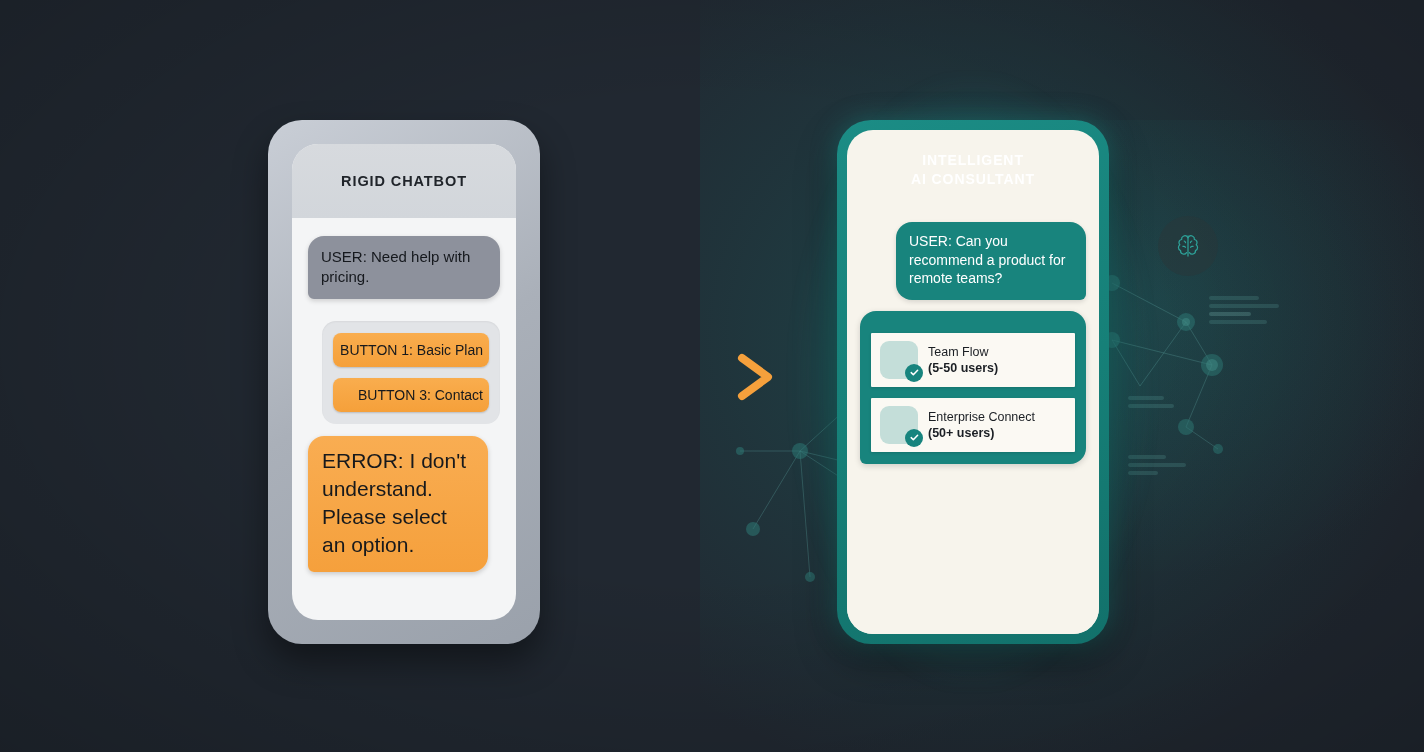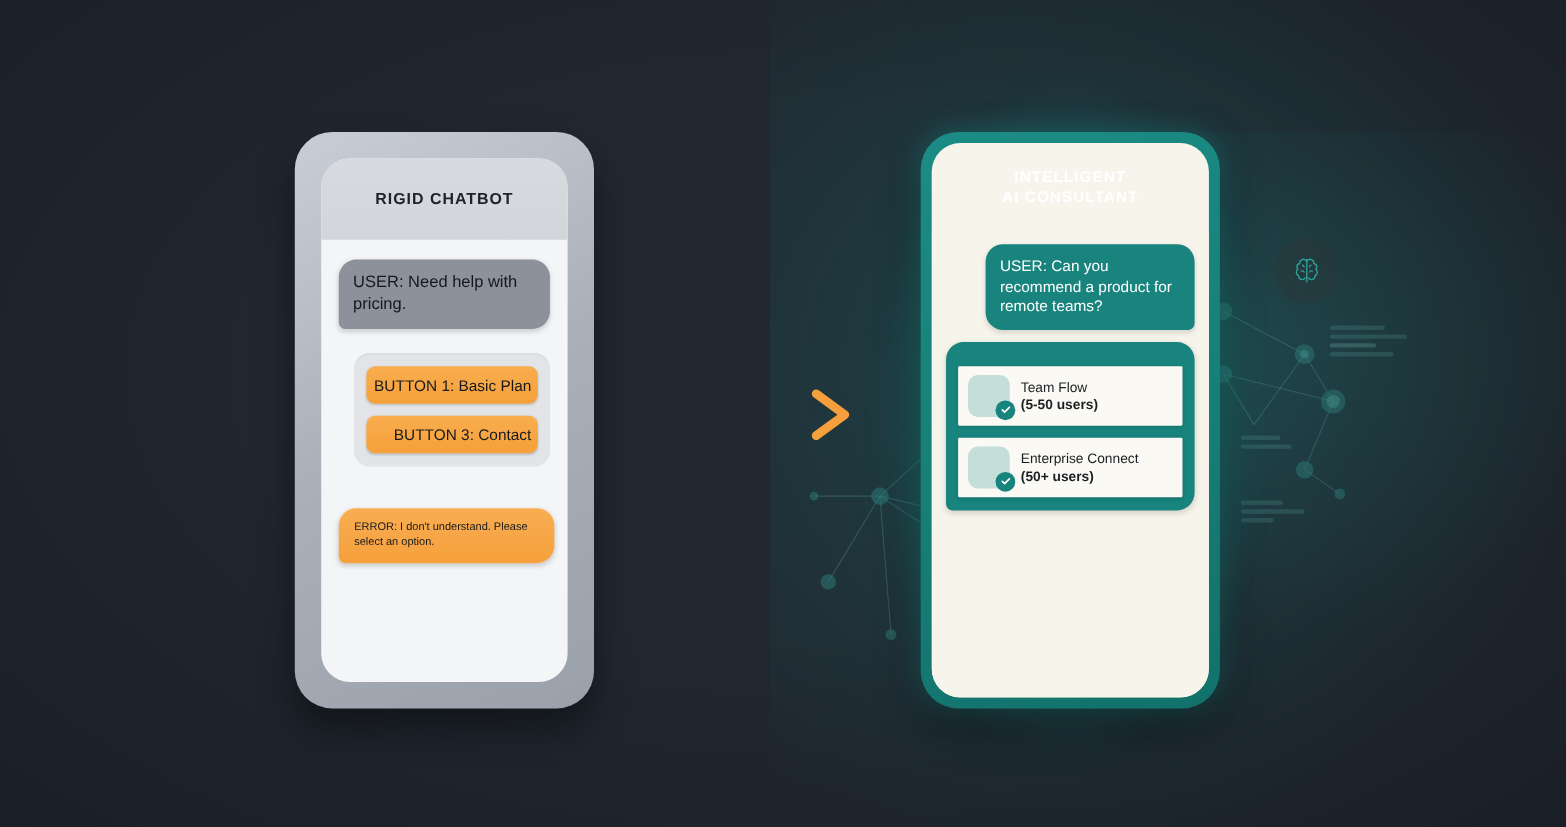--- a/index.html
+++ b/index.html
@@ -106,28 +106,28 @@
     border-radius: 8px;
     padding: 9px 6px;
     font-family: "Liberation Sans", sans-serif;
     font-size: 14px;
     color: #17191c;
     text-align: right;
     cursor: pointer;
     box-shadow: 0 1px 2px rgba(0,0,0,0.18);
   }
   .bubble-error {
-    margin-top: 38px;
+    margin-top: 12px;
     background: linear-gradient(180deg, #f9ad52 0%, #f5a03c 100%);
     color: #17191c;
     border-radius: 16px 16px 16px 6px;
     padding: 11px 14px 13px 14px;
-    font-size: 10px;
+    font-size: 21px;
     line-height: 1.34;
-    width: 196px;
+    width: 180px;
     box-shadow: 0 2px 5px rgba(0,0,0,0.18);
   }
 
   
   .phone-right-wrap {
     position: absolute;
     left: 837px; top: 120px;
     width: 272px; height: 524px;
   }
   .phone-right-glow {

